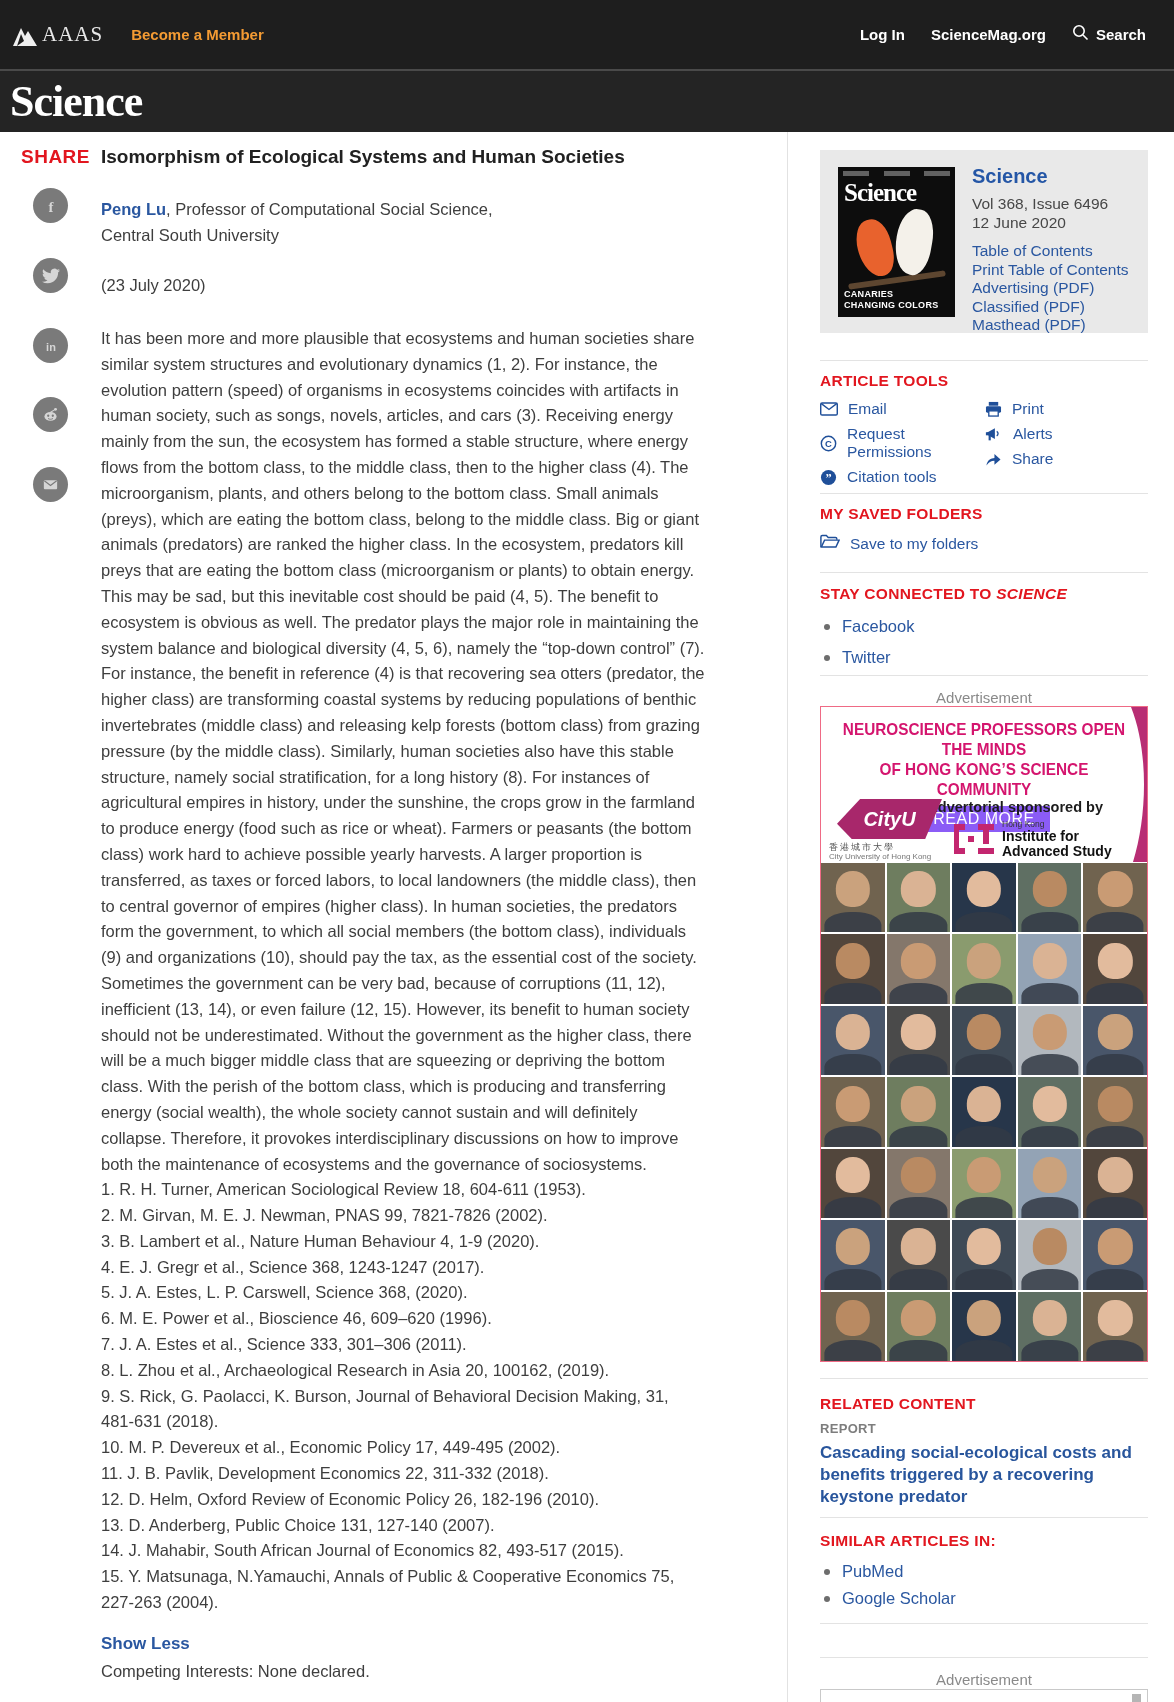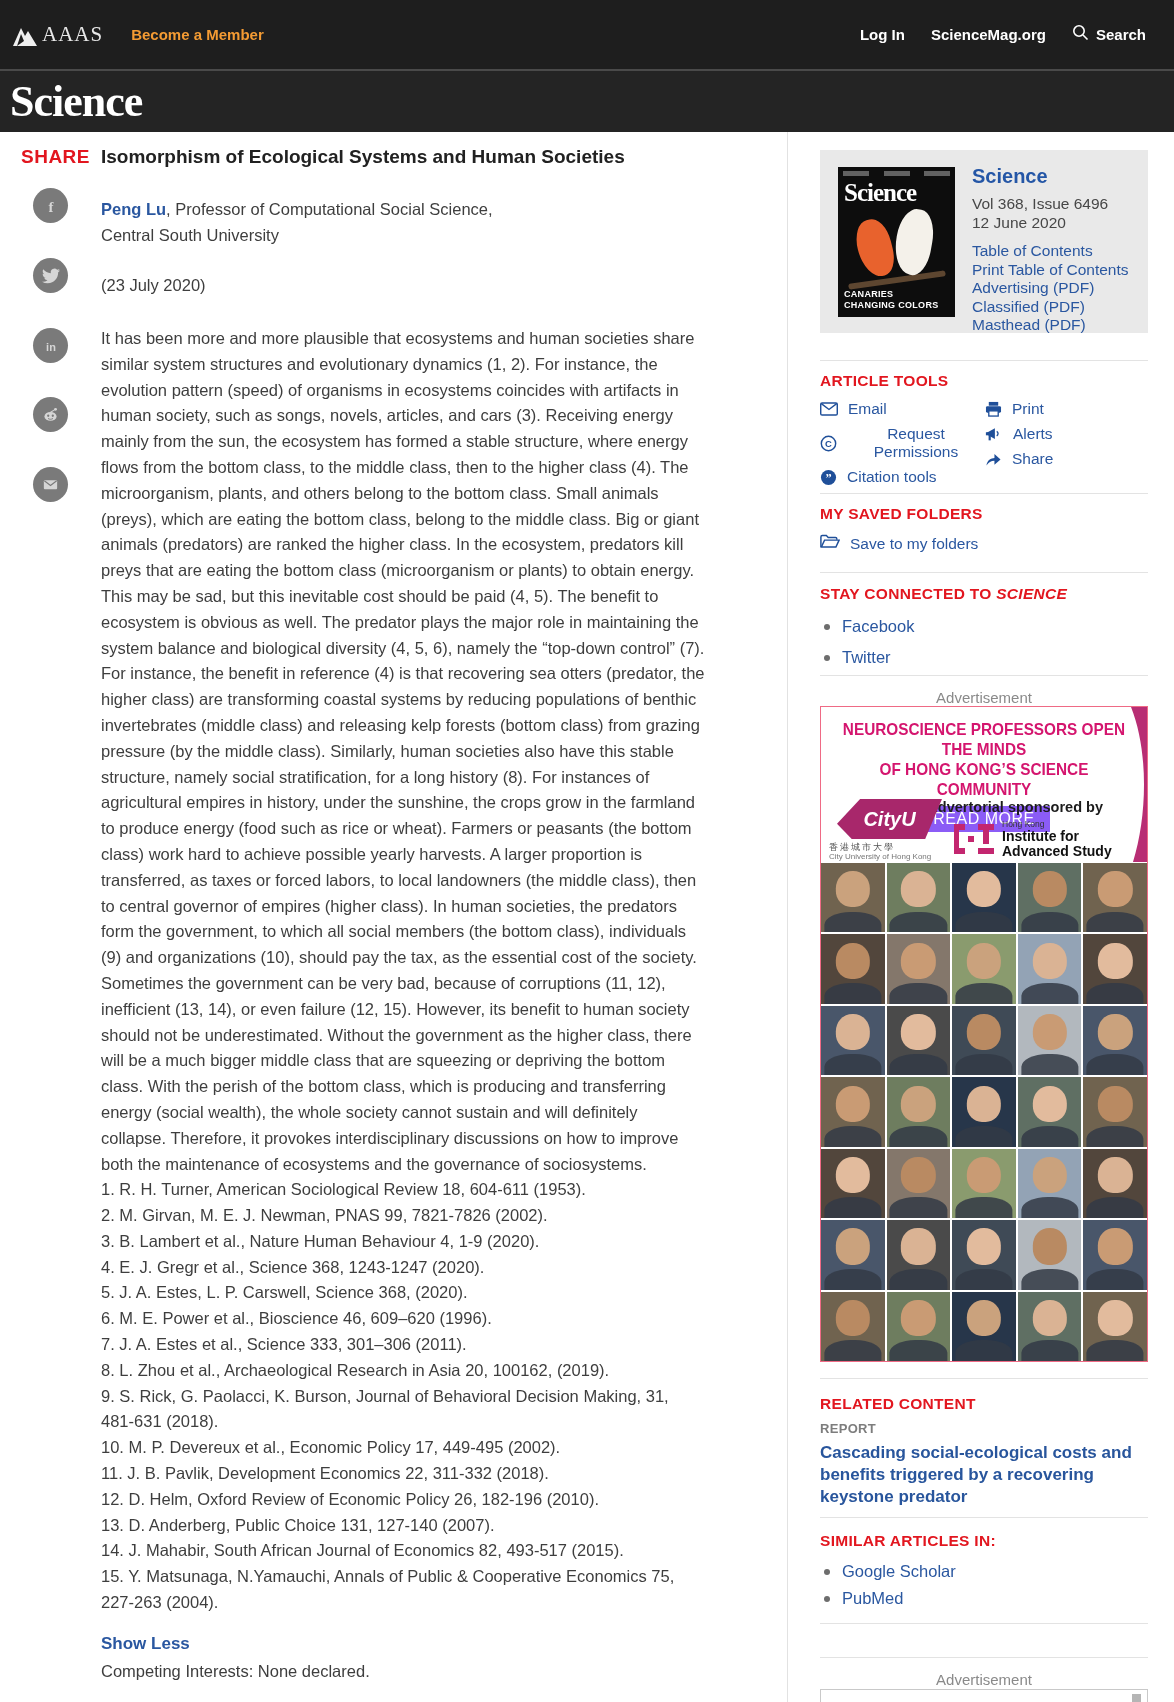--- a/index.html
+++ b/index.html
@@ -60,21 +60,21 @@
   .cover-caption { position:absolute; left:6px; bottom:6px; color:#fff; font-weight:bold; font-size:9px; line-height:11px; letter-spacing:.3px; }
   .issue-info { position:absolute; left:152px; top:15px; }
   .issue-journal { color:#2456a6; font-weight:bold; font-size:20px; }
   .issue-meta { margin-top:6px; font-size:15.5px; line-height:19px; color:#474747; }
   .issue-links { margin-top:10px; }
   .issue-link { font-size:15.5px; line-height:18.5px; color:#2a57a0; cursor:pointer; }
   
   .tools { top:372px; }
   .tool-rows { margin-top:10px; display:flex; }
   .tool-col { display:flex; flex-direction:column; gap:7px; }
-  .tool-col.c1 { width:165px;text-align:center; }
+  .tool-col.c1 { width:165px; }
   .tool-item { display:flex; align-items:center; gap:10px; cursor:pointer; }
   .tool-item span { color:#2a57a0; font-size:15.5px; }
   .tool-item svg { display:block; flex:none; }
   
   .saved { top:505px; }
   .saved-link { margin-top:11px; display:flex; align-items:center; gap:10px; cursor:pointer; }
   .saved-link span { color:#2a57a0; font-size:15.5px; }
   
   .stay { top:585px; }
   .bullet-list { margin-top:8px; }
@@ -191,21 +191,21 @@
 </div>
 
 <div class="article">
   <h1>Isomorphism of Ecological Systems and Human Societies</h1>
   <div class="byline"><span class="author-link">Peng Lu</span><span>, Professor of Computational Social Science,</span><br><span>Central South University</span></div>
   <div class="date-line">(23 July 2020)</div>
   <div class="body-text">It has been more and more plausible that ecosystems and human societies share similar system structures and evolutionary dynamics (1, 2). For instance, the evolution pattern (speed) of organisms in ecosystems coincides with artifacts in human society, such as songs, novels, articles, and cars (3). Receiving energy mainly from the sun, the ecosystem has formed a stable structure, where energy flows from the bottom class, to the middle class, then to the higher class (4). The microorganism, plants, and others belong to the bottom class. Small animals (preys), which are eating the bottom class, belong to the middle class. Big or giant animals (predators) are ranked the higher class. In the ecosystem, predators kill preys that are eating the bottom class (microorganism or plants) to obtain energy. This may be sad, but this inevitable cost should be paid (4, 5). The benefit to ecosystem is obvious as well. The predator plays the major role in maintaining the system balance and biological diversity (4, 5, 6), namely the “top-down control” (7). For instance, the benefit in reference (4) is that recovering sea otters (predator, the higher class) are transforming coastal systems by reducing populations of benthic invertebrates (middle class) and releasing kelp forests (bottom class) from grazing pressure (by the middle class). Similarly, human societies also have this stable structure, namely social stratification, for a long history (8). For instances of agricultural empires in history, under the sunshine, the crops grow in the farmland to produce energy (food such as rice or wheat). Farmers or peasants (the bottom class) work hard to achieve possible yearly harvests. A larger proportion is transferred, as taxes or forced labors, to local landowners (the middle class), then to central governor of empires (higher class). In human societies, the predators form the government, to which all social members (the bottom class), individuals (9) and organizations (10), should pay the tax, as the essential cost of the society. Sometimes the government can be very bad, because of corruptions (11, 12), inefficient (13, 14), or even failure (12, 15). However, its benefit to human society should not be underestimated. Without the government as the higher class, there will be a much bigger middle class that are squeezing or depriving the bottom class. With the perish of the bottom class, which is producing and transferring energy (social wealth), the whole society cannot sustain and will definitely collapse. Therefore, it provokes interdisciplinary discussions on how to improve both the maintenance of ecosystems and the governance of sociosystems.</div>
   <div class="ref-line">1. R. H. Turner, American Sociological Review 18, 604-611 (1953).</div>
   <div class="ref-line">2. M. Girvan, M. E. J. Newman, PNAS 99, 7821-7826 (2002).</div>
   <div class="ref-line">3. B. Lambert et al., Nature Human Behaviour 4, 1-9 (2020).</div>
-  <div class="ref-line">4. E. J. Gregr et al., Science 368, 1243-1247 (2020).</div>
+  <div class="ref-line">4. E. J. Gregr et al., Science 368, 1243-1247 (2017).</div>
   <div class="ref-line">5. J. A. Estes, L. P. Carswell, Science 368, (2020).</div>
   <div class="ref-line">6. M. E. Power et al., Bioscience 46, 609–620 (1996).</div>
   <div class="ref-line">7. J. A. Estes et al., Science 333, 301–306 (2011).</div>
   <div class="ref-line">8. L. Zhou et al., Archaeological Research in Asia 20, 100162, (2019).</div>
   <div class="ref-line">9. S. Rick, G. Paolacci, K. Burson, Journal of Behavioral Decision Making, 31, 481-631 (2018).</div>
   <div class="ref-line">10. M. P. Devereux et al., Economic Policy 17, 449-495 (2002).</div>
   <div class="ref-line">11. J. B. Pavlik, Development Economics 22, 311-332 (2018).</div>
   <div class="ref-line">12. D. Helm, Oxford Review of Economic Policy 26, 182-196 (2010).</div>
   <div class="ref-line">13. D. Anderberg, Public Choice 131, 127-140 (2007).</div>
   <div class="ref-line">14. J. Mahabir, South African Journal of Economics 82, 493-517 (2015).</div>
@@ -424,25 +424,25 @@
   <div class="related-title">Cascading social-ecological costs and benefits triggered by a recovering keystone predator</div>
 </div>
 
 <div class="sb-divider" style="top:1517px;"></div>
 
 <div class="sb similar" style="position:absolute;">
   <div class="red-header">SIMILAR ARTICLES IN:</div>
   <div class="bullet-list">
     <div class="bullet-item">
       <i class="dot"></i>
-        <span>Google Scholar</span>
+        <span>PubMed</span>
     </div>
     <div class="bullet-item">
       <i class="dot"></i>
-        <span>PubMed</span>
+        <span>Google Scholar</span>
     </div>
   </div>
 </div>
 
 <div class="sb-divider" style="top:1623px;"></div>
 <div class="sb-divider" style="top:1657px;"></div>
 
 <div class="ad-label" style="top:1671px;">Advertisement</div>
 <div class="bottom-ad-box">
   <div class="bottom-ad-sq"></div>

